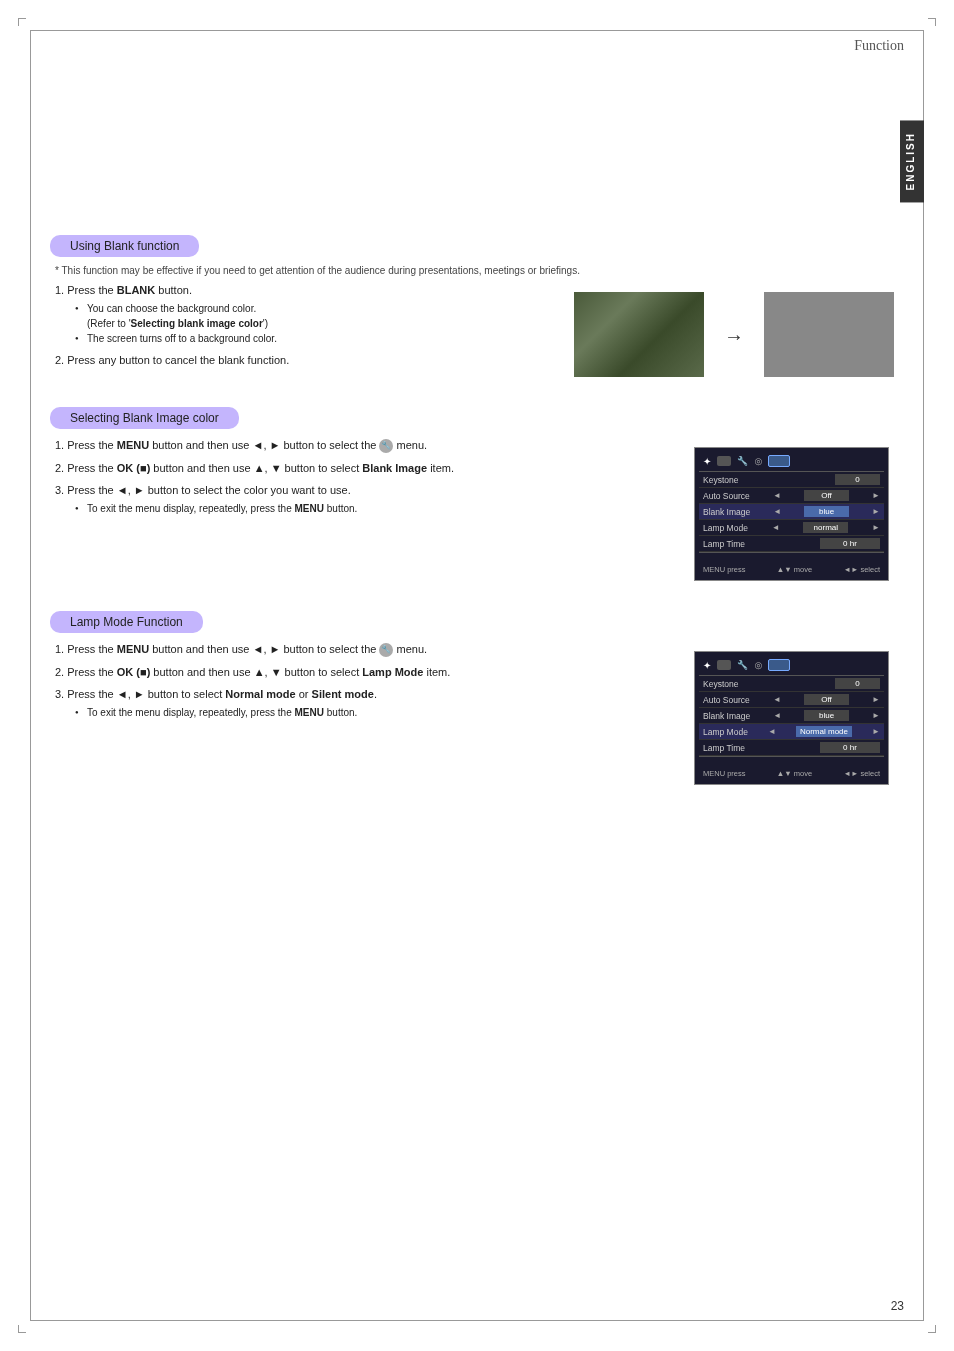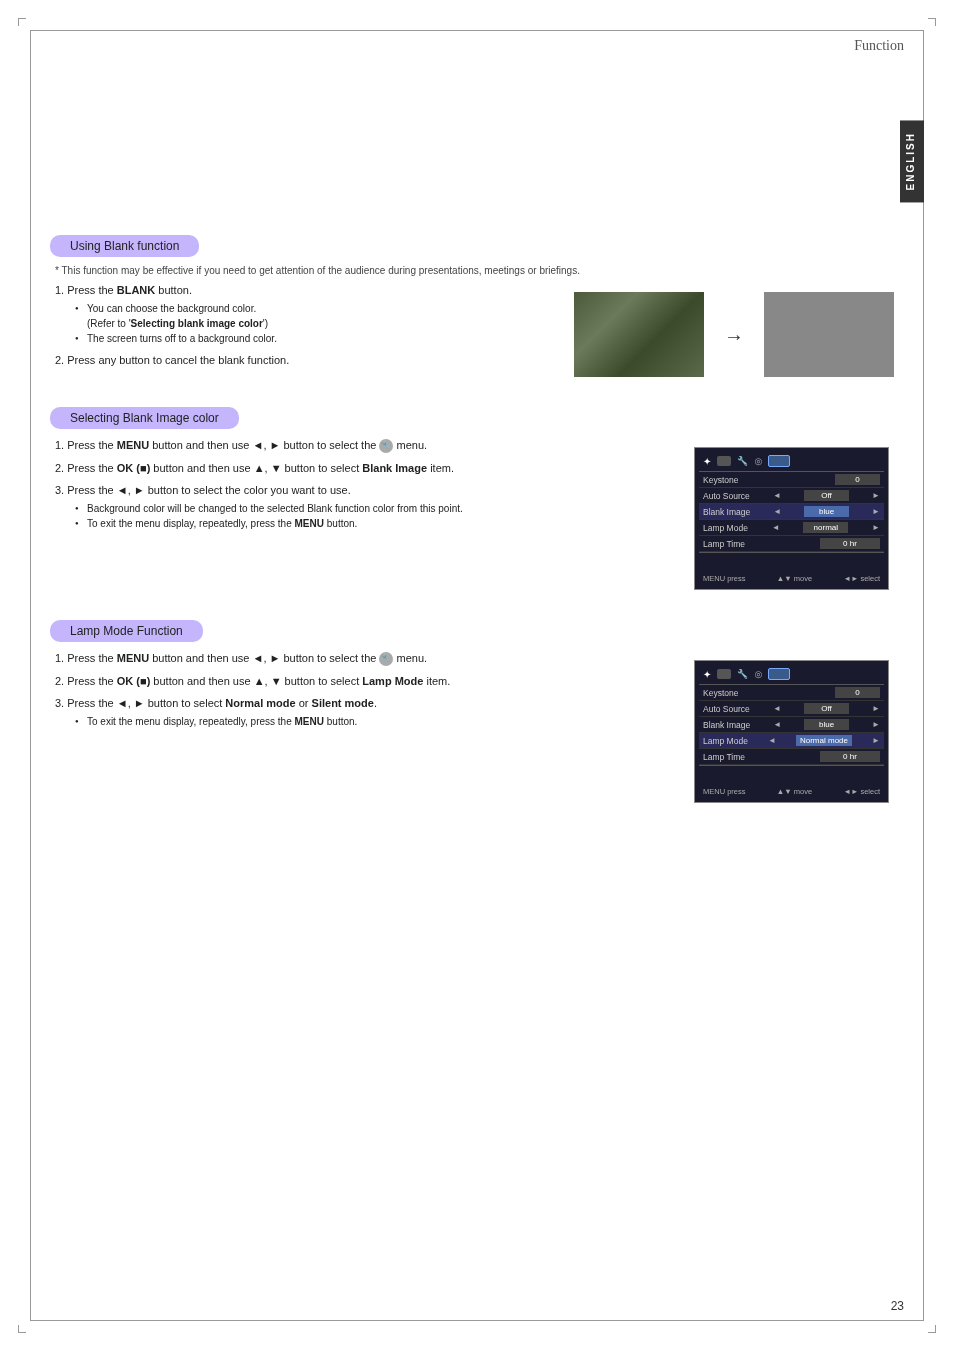--- a/index.html
+++ b/index.html
@@ -212,21 +212,21 @@
       text-align: center;
       font-size: 8px;
     }
     .menu-row .value-box.highlight {
       background: #4a6aaa;
     }
     .menu-arrow { color: #aaa; font-size: 8px; }
     .menu-footer {
       display: flex;
       justify-content: space-between;
-      padding: 21px 4px 2px;
+      padding: 12px 4px 2px;
       font-size: 7.5px;
       color: #aaa;
       border-top: 1px solid #555;
       gap: 24px;
     }
     .menu-footer-item { color: #aaa; }
   </style>
 </head>
 <body>
 
@@ -287,21 +287,20 @@
           1. Press the <strong>MENU</strong> button and then use ◄, ► button to select the <span style="display:inline-block;width:14px;height:14px;background:#aaa;border-radius:50%;vertical-align:middle;font-size:8px;text-align:center;line-height:14px;">🔧</span> menu.
         </div>
 
         <div class="step">
           2. Press the <strong>OK (■)</strong> button and then use ▲, ▼ button to select <strong>Blank Image</strong> item.
         </div>
 
         <div class="step">
           3. Press the ◄, ► button to select the color you want to use.
           <ul class="bullet-list">
-            <li class="bullet-item">Background color will be changed to the selected Blank function color from this point.</li>
             <li class="bullet-item">To exit the menu display, repeatedly, press the <strong>MENU</strong> button.</li>
           </ul>
         </div>
       </div>
 
       <div class="col-menu">
         <div class="menu-box">
 
           <div class="menu-icons-row">
             <span style="font-size:10px;color:#fff;">✦</span>

